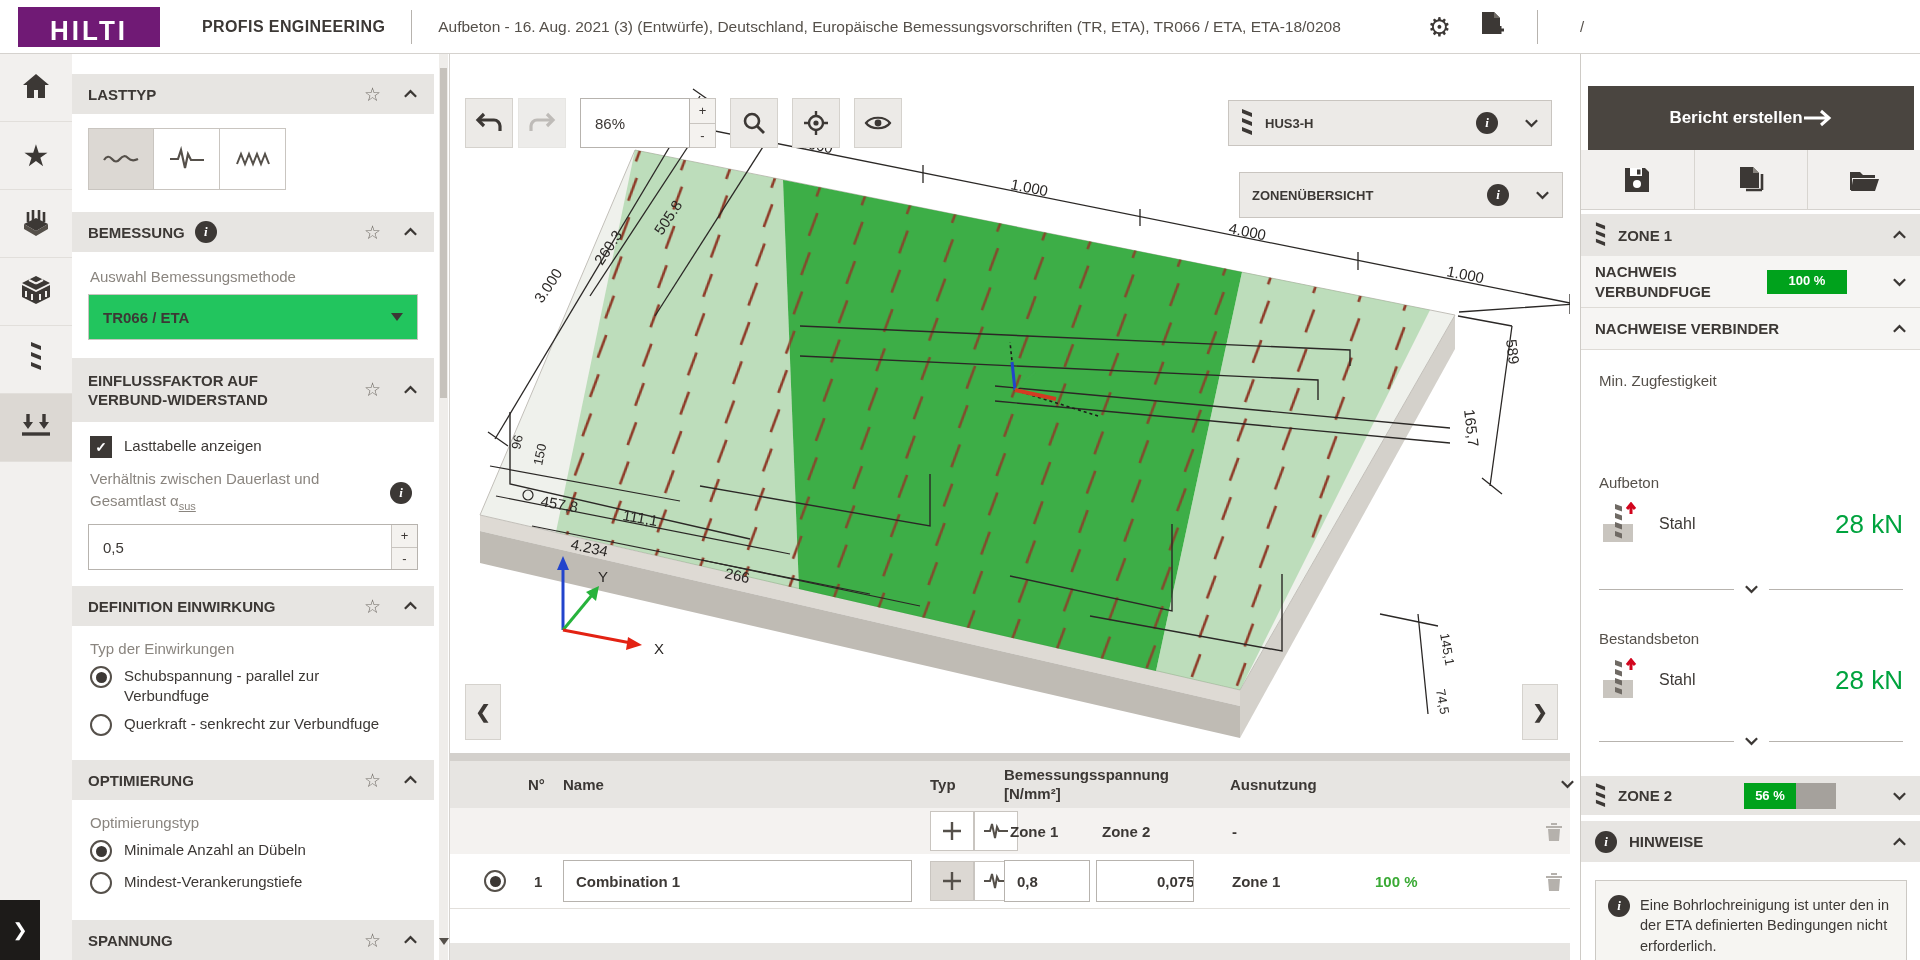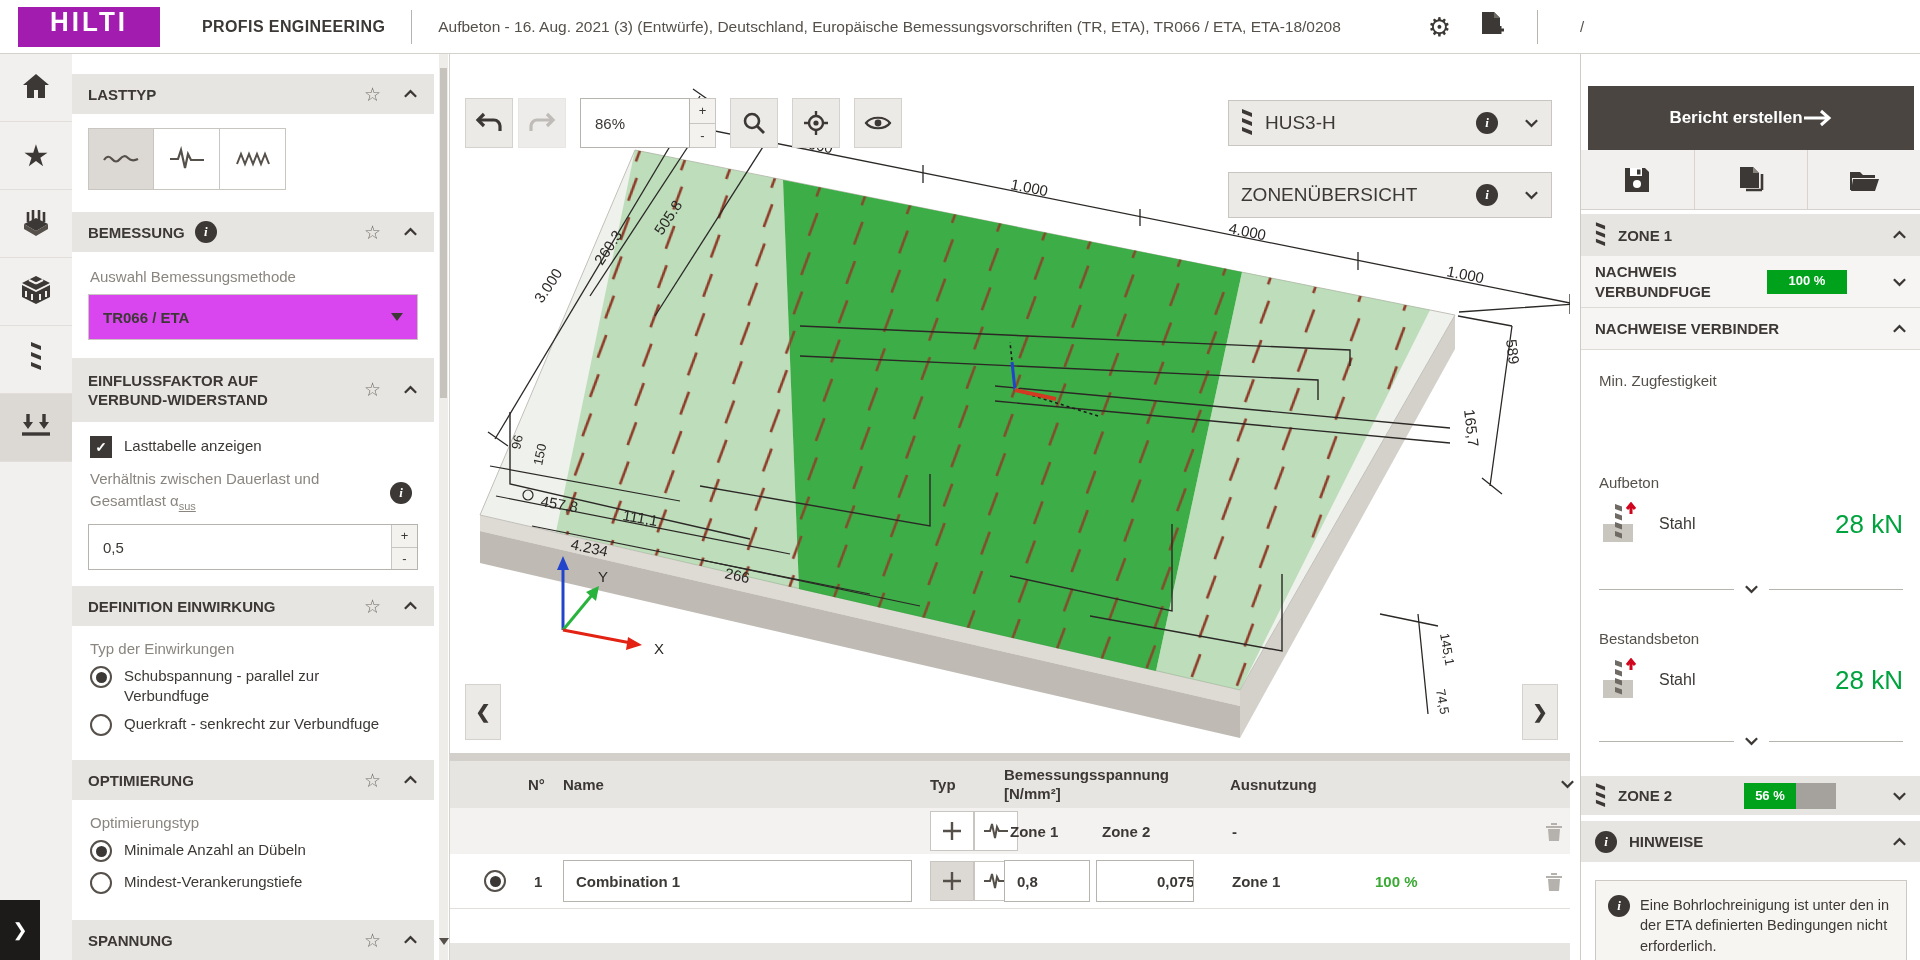--- a/index.html
+++ b/index.html
@@ -3,22 +3,22 @@
 <meta charset="utf-8">
 <style>
   * { margin:0; padding:0; box-sizing:border-box; }
   html,body { width:1920px; height:960px; overflow:hidden; background:#fff;
     font-family:"Liberation Sans", sans-serif; color:#3c3835; }
   #app { position:relative; width:1920px; height:960px; }
 
   
   #hdr { position:absolute; left:0; top:0; width:1920px; height:54px; background:#fff;
     border-bottom:1px solid #d5d2ce; display:flex; align-items:center; }
-  .logo { width:142px; height:40px; background:#a21caf; margin-left:18px; display:flex;
-    align-items:flex-start; justify-content:center; }
+  .logo { width:142px; height:40px; background:#701a75; margin-left:18px; display:flex;
+    align-items:flex-end; justify-content:center; }
   .logo span { color:#fff; font-weight:900; font-size:26px; letter-spacing:3px; transform:scaleY(1.05); }
   .appname { font-weight:bold; font-size:16px; margin-left:42px; letter-spacing:.4px; }
   .vsep { width:1px; height:34px; background:#b7b3ae; margin:0 26px; }
   .ptitle { font-size:15.5px; color:#55504a; white-space:nowrap; }
   .hicons { margin-left:auto; display:flex; align-items:center; gap:28px; padding-right:10px; }
   .gear { font-size:26px; color:#3c3835; line-height:1; }
   .slash { font-size:15px; color:#55504a; margin-left:14px; width:330px; }
 
   
   #rail { position:absolute; left:0; top:54px; width:72px; height:906px; background:#f2f0ee; }
@@ -35,21 +35,21 @@
   .sec-h { position:absolute; left:0; width:362px; background:#e7e5e2; display:flex; align-items:center;
     padding:0 16px; font-weight:bold; font-size:15px; color:#3c3835; }
   .sec-h .star { margin-left:auto; font-size:19px; color:#6f6a64; font-weight:normal; }
   .chv { width:15px; height:10px; margin-left:22px; flex:none; }
   .chv path { fill:none; stroke:#3c3835; stroke-width:2.4; }
   .plabel { position:absolute; left:18px; font-size:15px; color:#8a857f; }
   .toggle-row { position:absolute; left:16px; top:74px; display:flex; }
   .tg { width:66px; height:62px; background:#fff; border:1px solid #c9c5c0; border-left:none;
     display:flex; align-items:center; justify-content:center; }
   .tg:first-child { border-left:1px solid #c9c5c0; background:#dcd8d3; }
-  .dropdown { position:absolute; left:16px; width:330px; height:46px; background:#d946ef;
+  .dropdown { position:absolute; left:16px; width:330px; height:46px; background:#22c55e;
     border:1px solid #c9c5c0; display:flex; align-items:center; padding:0 14px; font-weight:bold;
     font-size:15px; }
   .dd-arrow { margin-left:auto; width:0; height:0; border-left:6px solid transparent;
     border-right:6px solid transparent; border-top:8px solid #3c3835; }
   .info { width:22px; height:22px; border-radius:50%; background:#3c3835; color:#fff; flex:none;
     display:inline-flex; align-items:center; justify-content:center; font-size:13px; font-weight:bold;
     font-family:"Liberation Serif", serif; font-style:italic; }
   .info::after { content:"i"; }
   .cbx { width:22px; height:22px; background:#3c3835; color:#fff; display:inline-flex; flex:none;
     align-items:center; justify-content:center; font-size:14px; font-weight:bold; }
@@ -81,21 +81,21 @@
   #zoomspin { position:absolute; left:240px; top:44px; width:26px; height:50px; display:flex;
     flex-direction:column; }
   #zoomspin div { flex:1; border:1px solid #c9c5c0; border-left:none; background:#f4f2ef;
     display:flex; align-items:center; justify-content:center; font-size:13px; }
   #zoomspin div:first-child { border-bottom:none; }
   #btn2d { position:absolute; left:15px; top:106px; width:160px; height:62px; background:#4a4540;
     color:#fff; font-weight:bold; font-size:15px; display:flex; align-items:center; justify-content:center;
     text-align:center; line-height:1.45; padding:0 14px; }
   .cdd { position:absolute; left:778px; width:324px; height:46px; background:#eceae7;
     border:1px solid #c9c5c0; display:flex; align-items:center; padding:0 12px; gap:12px; }
-  .cdd .lbl { font-weight:normal; font-size:19px; }
+  .cdd .lbl { font-weight:bold; font-size:13px; }
   .cdd .info { margin-left:auto; }
   .navbtn { position:absolute; width:36px; height:56px; top:630px; background:#eceae7;
     border:1px solid #d5d2cd; display:flex; align-items:center; justify-content:center;
     font-size:18px; font-weight:bold; color:#3c3835; }
   #scene text { font-size:15px; fill:#2b2826; }
   #scene text.sm { font-size:13px; }
 
   
   #btable { position:absolute; left:450px; top:753px; width:1120px; height:207px; background:#fff;
     border-top:8px solid #d3d0cc; }
@@ -473,21 +473,21 @@
     <div class="cdd" style="top:46px;">
       <svg width="12" height="30" viewBox="0 0 12 30">
           <path d="M1 1 l10 4 v4 l-10 -4 z M1 10 l10 4 v4 l-10 -4 z M1 19 l10 4 v4 l-10 -4 z" fill="#3c3835"></path>
         </svg>
       <span class="lbl">HUS3-H</span>
       <span class="info"></span>
       <svg class="chv" viewBox="0 0 16 10" style="margin-left:14px;">
           <path d="M2 2 L8 8 L14 2"></path>
         </svg>
     </div>
-    <div class="cdd" style="top:118px;">
+    <div class="cdd" style="top:118px;margin-left:11px;">
       <span class="lbl">ZONENÜBERSICHT</span>
       <span class="info"></span>
       <svg class="chv" viewBox="0 0 16 10" style="margin-left:14px;">
           <path d="M2 2 L8 8 L14 2"></path>
         </svg>
     </div>
 
     <div class="navbtn" style="left:15px;">❮</div>
     <div class="navbtn" style="left:1072px;">❯</div>
   </main>

